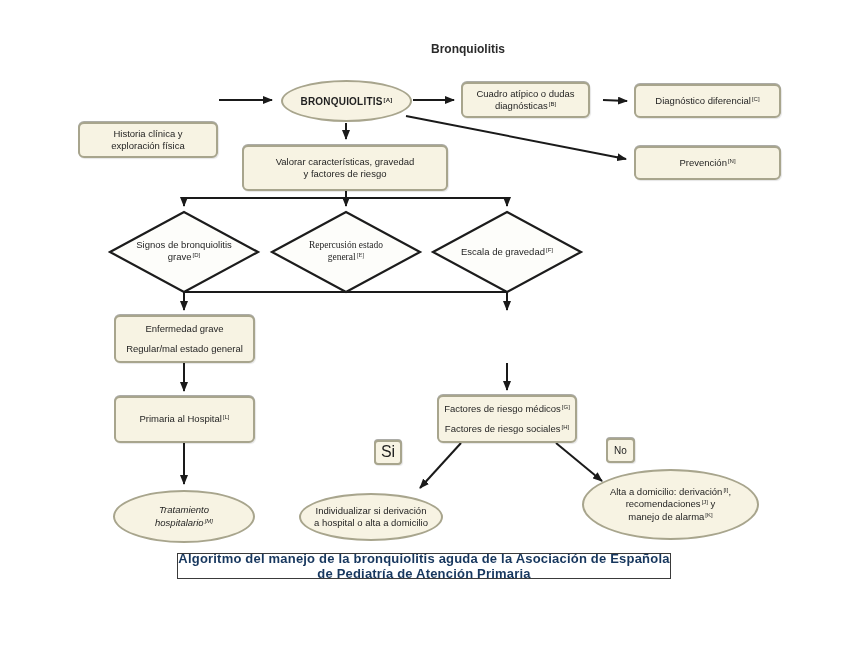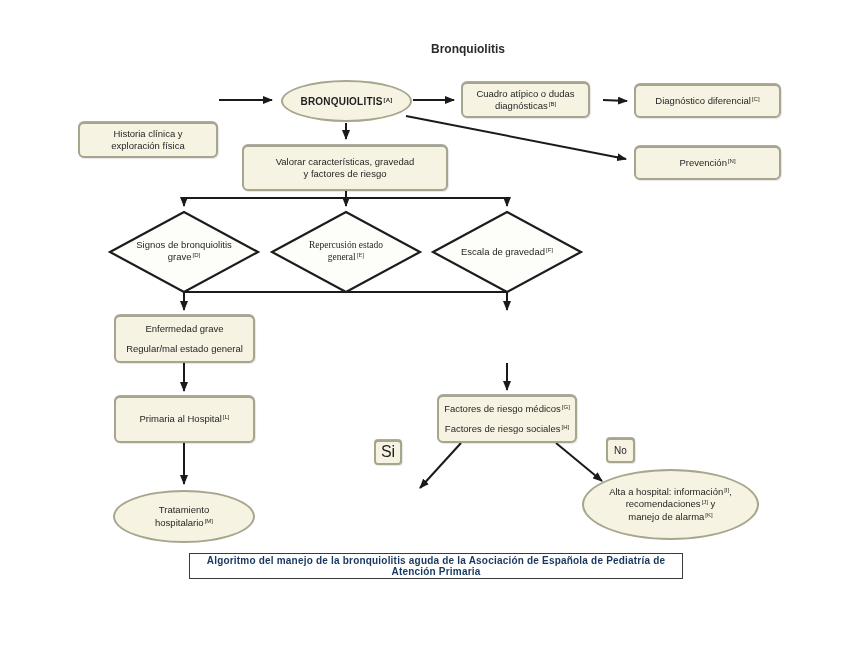--- a/index.html
+++ b/index.html
@@ -23,23 +23,23 @@
     position:absolute;background:#f7f3e3;border:2.5px solid #a8a58d;border-radius:50%;
     display:flex;flex-direction:column;align-items:center;justify-content:center;
     text-align:center;font-size:9.5px;line-height:1.3;color:#1f1f1f;box-sizing:border-box;
   }
   .diamond-label{
     position:absolute;text-align:center;font-size:9.5px;line-height:1.3;color:#1f1f1f;
   }
   .sup{font-size:6px;vertical-align:3px;margin-left:1px;}
   .bold{font-weight:700;font-size:10px;letter-spacing:.2px;}
   .caption{
-    position:absolute;left:189px;top:553px;width:494px;height:26px;background:#fff;
+    position:absolute;left:177px;top:553px;width:494px;height:26px;background:#fff;
     border:1.5px solid #3a3a3a;display:flex;align-items:center;justify-content:center;
-    text-align:center;font-size:10px;font-weight:700;color:#17375e;letter-spacing:.2px;
+    text-align:center;font-size:13px;font-weight:700;color:#17375e;letter-spacing:.2px;
     box-sizing:border-box;
   }
   .ln{display:block;}
 </style>
 </head>
 <body>
 
 <div id="canvas">
 
   <svg id="connectors" viewBox="0 0 848 655">
@@ -130,28 +130,32 @@
     <span class="ln"><span>Factores de riesgo sociales</span><span class="sup">[H]</span></span>
   </div>
 
   <div class="smallbox" style="left:374px;top:440px;width:28px;height:25px;border-radius:4px;font-size:16px;">
     <span>Si</span>
   </div>
   <div class="smallbox" style="left:606px;top:438px;width:29px;height:25px;border-radius:4px;font-size:10px;">
     <span>No</span>
   </div>
 
-  <div class="oval" style="left:113px;top:490px;width:142px;height:53px;">
+  <div class="oval" style="left:113px;top:490px;width:142px;height:53px;font-style:italic;">
     <span class="ln">Tratamiento</span>
     <span class="ln"><span>hospitalario</span><span class="sup">[M]</span></span>
   </div>
 
+  <div class="oval" style="left:299px;top:493px;width:144px;height:48px;">
+    <span class="ln">Individualizar si derivación</span>
+    <span class="ln">a hospital o alta a domicilio</span>
+  </div>
 
   <div class="oval" style="left:582px;top:469px;width:177px;height:71px;">
-    <span class="ln"><span>Alta a hospital: información</span><span class="sup">[I]</span><span>,</span></span>
+    <span class="ln"><span>Alta a domicilio: derivación</span><span class="sup">[I]</span><span>,</span></span>
     <span class="ln"><span>recomendaciones</span><span class="sup">[J]</span><span> y</span></span>
     <span class="ln"><span>manejo de alarma</span><span class="sup">[K]</span></span>
   </div>
 
   <div class="caption">
     <span>Algoritmo del manejo de la bronquiolitis aguda de la Asociación de Española de Pediatría de Atención Primaria</span>
   </div>
 
 </div>
 

